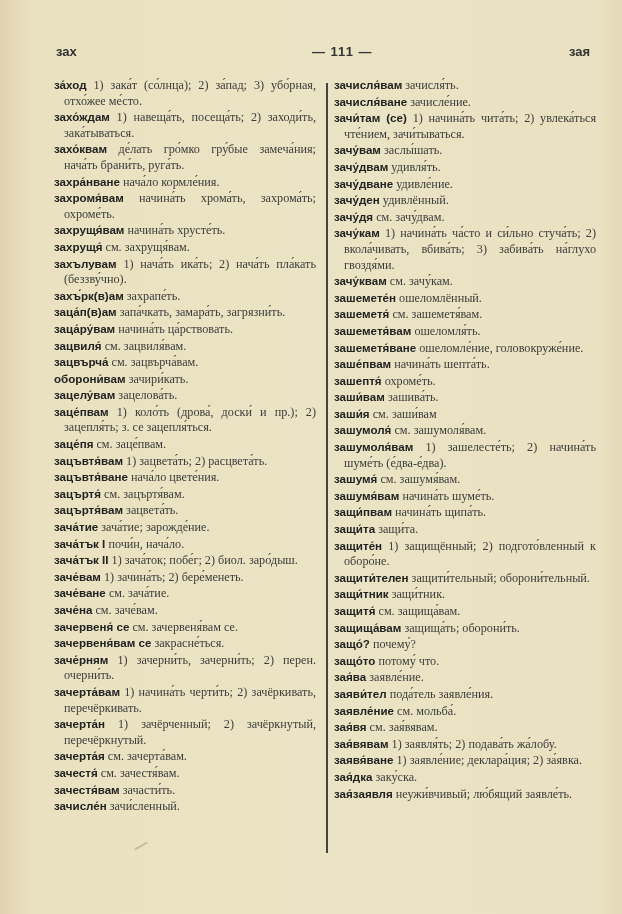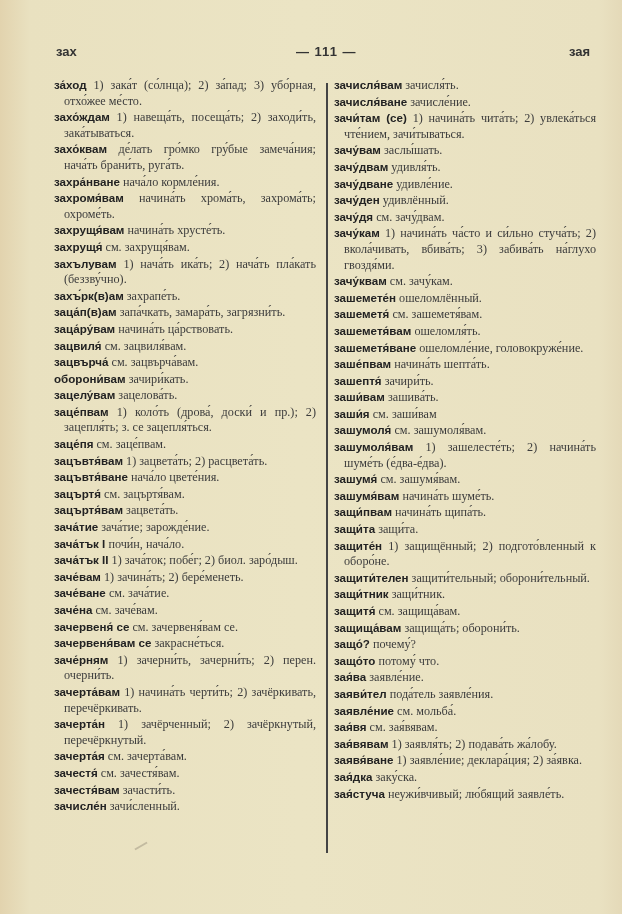--- a/index.html
+++ b/index.html
@@ -10,21 +10,21 @@
     color: #2a2a2a;
     position: relative;
   }
   .page-header {
     position: absolute; top: 44px; left: 56px; right: 32px;
     height: 20px;
     font-family: "Liberation Sans", "DejaVu Sans", sans-serif;
     font-weight: bold; font-size: 13px; color: #333;
   }
   .page-header .left { position: absolute; left: 0; top: 0; }
-  .page-header .center { position: absolute; left: 240px; top: 0; letter-spacing: 1px; }
+  .page-header .center { position: absolute; left: 256px; top: 0; letter-spacing: 1px; }
   .page-header .right { position: absolute; right: 0; top: 0; }
   .columns {
     position: absolute; top: 77px; left: 54px; width: 536px;
   }
   .col {
     position: absolute; top: 0;
     font-size: 12.2px; line-height: 15.6px;
   }
   .col-left { left: 0; width: 262px; }
   .col-right { left: 280px; width: 262px; }
@@ -104,21 +104,21 @@
       <div class="entry"><span class="hw">зачу́дване</span> <span class="def">удивле́ние.</span></div>
       <div class="entry"><span class="hw">зачу́ден</span> <span class="def">удивлённый.</span></div>
       <div class="entry"><span class="hw">зачу́дя</span> <span class="def">см. зачу́двам.</span></div>
       <div class="entry"><span class="hw">зачу́кам</span> <span class="def">1) начина́ть ча́сто и си́льно стуча́ть; 2) вкола́чивать, вбива́ть; 3) забива́ть на́глухо гвоздя́ми.</span></div>
       <div class="entry"><span class="hw">зачу́квам</span> <span class="def">см. зачу́кам.</span></div>
       <div class="entry"><span class="hw">зашемете́н</span> <span class="def">ошеломлённый.</span></div>
       <div class="entry"><span class="hw">зашеметя́</span> <span class="def">см. зашеметя́вам.</span></div>
       <div class="entry"><span class="hw">зашеметя́вам</span> <span class="def">ошеломля́ть.</span></div>
       <div class="entry"><span class="hw">зашеметя́ване</span> <span class="def">ошеломле́ние, головокруже́ние.</span></div>
       <div class="entry"><span class="hw">заше́пвам</span> <span class="def">начина́ть шепта́ть.</span></div>
-      <div class="entry"><span class="hw">зашептя́</span> <span class="def">зачири́ть.</span></div>
+      <div class="entry"><span class="hw">зашептя́</span> <span class="def">охроме́ть.</span></div>
       <div class="entry"><span class="hw">заши́вам</span> <span class="def">зашива́ть.</span></div>
       <div class="entry"><span class="hw">заши́я</span> <span class="def">см. заши́вам</span></div>
       <div class="entry"><span class="hw">зашумоля́</span> <span class="def">см. зашумоля́вам.</span></div>
       <div class="entry"><span class="hw">зашумоля́вам</span> <span class="def">1) зашелесте́ть; 2) начина́ть шуме́ть (е́два-е́два).</span></div>
       <div class="entry"><span class="hw">зашумя́</span> <span class="def">см. зашумя́вам.</span></div>
       <div class="entry"><span class="hw">зашумя́вам</span> <span class="def">начина́ть шуме́ть.</span></div>
       <div class="entry"><span class="hw">защи́пвам</span> <span class="def">начина́ть щипа́ть.</span></div>
       <div class="entry"><span class="hw">защи́та</span> <span class="def">защи́та.</span></div>
       <div class="entry"><span class="hw">защите́н</span> <span class="def">1) защищённый; 2) подгото́вленный к оборо́не.</span></div>
       <div class="entry"><span class="hw">защити́телен</span> <span class="def">защити́тельный; оборони́тельный.</span></div>
@@ -127,17 +127,17 @@
       <div class="entry"><span class="hw">защища́вам</span> <span class="def">защища́ть; оборони́ть.</span></div>
       <div class="entry"><span class="hw">защо́?</span> <span class="def">почему́?</span></div>
       <div class="entry"><span class="hw">защо́то</span> <span class="def">потому́ что.</span></div>
       <div class="entry"><span class="hw">зая́ва</span> <span class="def">заявле́ние.</span></div>
       <div class="entry"><span class="hw">заяви́тел</span> <span class="def">пода́тель заявле́ния.</span></div>
       <div class="entry"><span class="hw">заявле́ние</span> <span class="def">см. мольба́.</span></div>
       <div class="entry"><span class="hw">зая́вя</span> <span class="def">см. зая́вявам.</span></div>
       <div class="entry"><span class="hw">зая́вявам</span> <span class="def">1) заявля́ть; 2) подава́ть жа́лобу.</span></div>
       <div class="entry"><span class="hw">заявя́ване</span> <span class="def">1) заявле́ние; деклара́ция; 2) за́явка.</span></div>
       <div class="entry"><span class="hw">зая́дка</span> <span class="def">заку́ска.</span></div>
-      <div class="entry"><span class="hw">зая́стуча</span> <span class="def">неужи́вчивый; лю́бящий заявле́ть.</span></div>
+      <div class="entry"><span class="hw">зая́заявля</span> <span class="def">неужи́вчивый; лю́бящий заявле́ть.</span></div>
     </div>
 </div>
 
 <div class="smudge"></div>
 
 </body></html>

